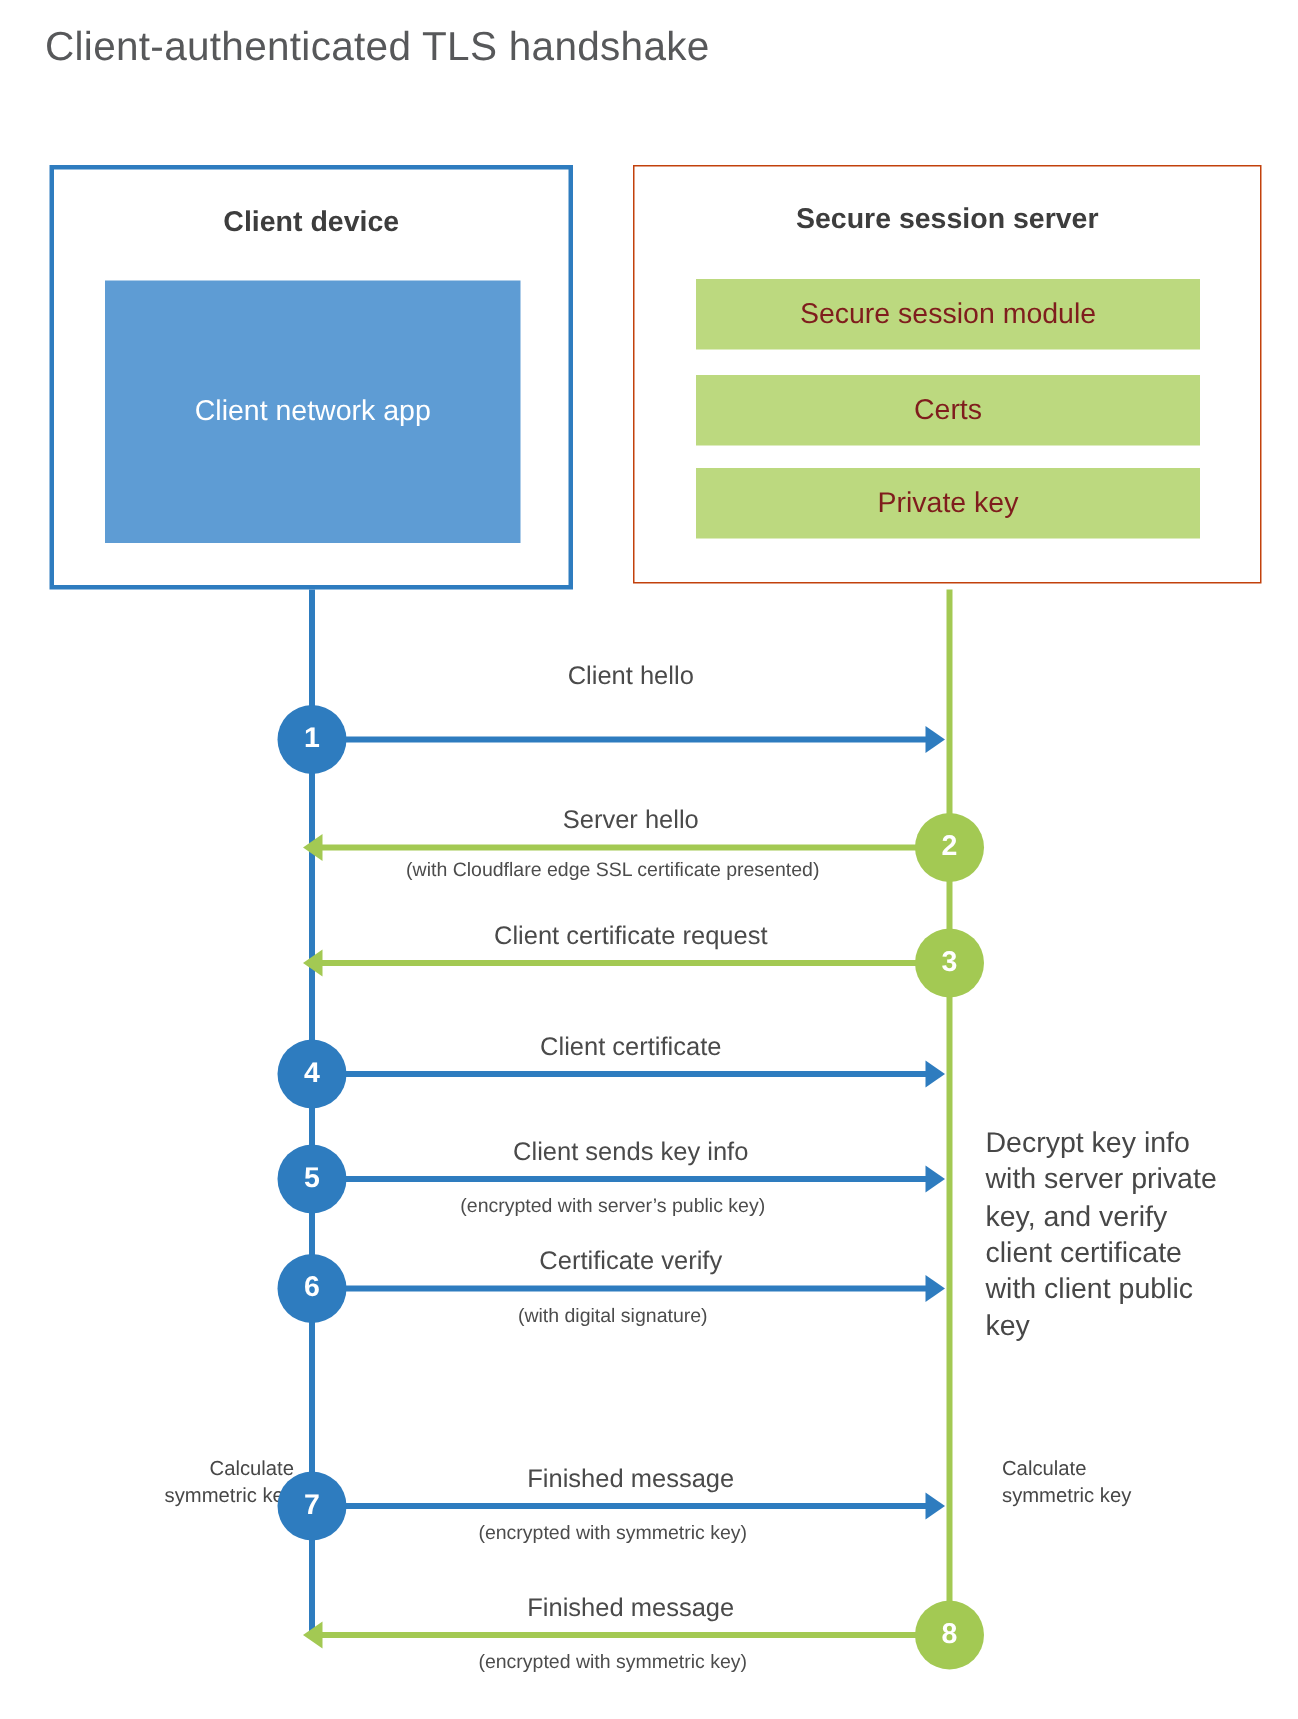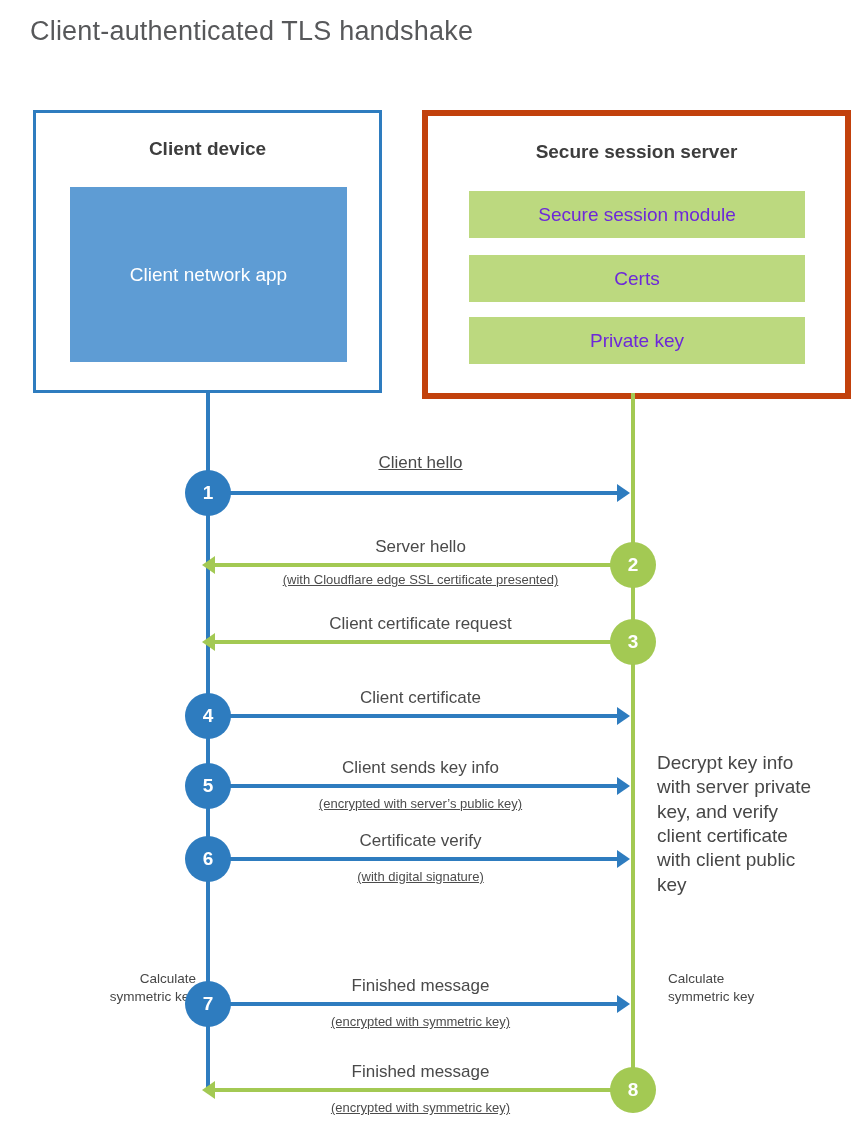--- a/index.html
+++ b/index.html
@@ -3,30 +3,30 @@
 <meta charset="utf-8">
 <style>
   html,body{margin:0;padding:0;background:#fff;font-family:"Liberation Sans",sans-serif;}
   .canvas{position:relative;width:865px;height:1146px;background:#fff;overflow:hidden;padding-left:20px;}
 
   .page-title{position:absolute;left:30px;top:16px;font-size:27px;font-weight:300;color:#57585a;margin:0;letter-spacing:.2px;}
 
   
   .box{position:absolute;top:110px;background:#fff;box-sizing:content-box;}
   .box.client{left:33px;width:343px;height:277px;border:3px solid #2e7cbf;}
-  .box.server{left:422px;width:417px;height:277px;border:6px solid #c2410c;}
+  .box.server{left:422px;width:417px;height:277px;border:1px solid #c2410c;}
   .box-title{margin-top:25px;text-align:center;font-size:19px;font-weight:bold;color:#3d3d3d;}
 
   .app-box{position:absolute;left:34px;top:74px;width:277px;height:175px;background:#5e9cd4;
            display:flex;align-items:center;justify-content:center;
            color:#fff;font-size:19px;line-height:1.35;}
   .app-box span{display:block;max-width:175px;}
 
   .bar{position:absolute;left:41px;width:336px;height:47px;background:#bcd97f;
-       color:#6d28d9;font-size:19px;text-align:center;line-height:47px;}
+       color:#7f1d1d;font-size:19px;text-align:center;line-height:47px;}
   .bar.b1{top:75px;} .bar.b2{top:139px;} .bar.b3{top:201px;}
 
   
   .vline{position:absolute;width:4px;top:393px;}
   .vline.blue{left:206px;height:699px;background:#2e7cbf;}
   .vline.green{left:631px;height:697px;background:#a3c953;}
 
   
   .circle{position:absolute;width:46px;height:46px;border-radius:50%;
           display:flex;align-items:center;justify-content:center;
@@ -43,25 +43,25 @@
       border-top:9px solid transparent;border-bottom:9px solid transparent;border-left:13px solid #2e7cbf;}
   .arrow.left{left:214px;width:419px;background:#a3c953;}
   .arrow.left::before{content:"";position:absolute;left:-12px;top:-7px;
       border-top:9px solid transparent;border-bottom:9px solid transparent;border-right:13px solid #a3c953;}
   .a1{top:491px;} .a2{top:563px;} .a3{top:640px;} .a4{top:714px;}
   .a5{top:784px;} .a6{top:857px;} .a7{top:1002px;} .a8{top:1088px;}
 
   
   .alabel{position:absolute;left:208px;width:425px;text-align:center;
           font-size:17px;color:#4a4a4a;}
-  .l1{top:453px;text-decoration:underline;} .l2{top:537px;} .l3{top:614px;} .l4{top:688px;}
+  .l1{top:441px;} .l2{top:537px;} .l3{top:614px;} .l4{top:688px;}
   .l5{top:758px;} .l6{top:831px;} .l7{top:976px;} .l8{top:1062px;}
 
-  .asub{position:absolute;left:208px;width:425px;text-align:center;
-        font-size:13px;color:#4c4c4c;text-decoration:underline;}
+  .asub{position:absolute;left:196px;width:425px;text-align:center;
+        font-size:13px;color:#4c4c4c;}
   .sub2{top:572px;} .sub5{top:796px;} .sub6{top:869px;} .sub7{top:1014px;} .sub8{top:1100px;}
 
   
   .note-right{position:absolute;left:657px;top:751px;width:168px;
               font-size:19px;line-height:1.28;color:#474747;}
   .calc{position:absolute;top:970px;font-size:13.5px;line-height:1.3;color:#474747;white-space:pre-line;}
   .calc.left{left:61px;width:135px;text-align:right;}
   .calc.right{left:668px;width:135px;text-align:left;}
 </style>
 </head>

